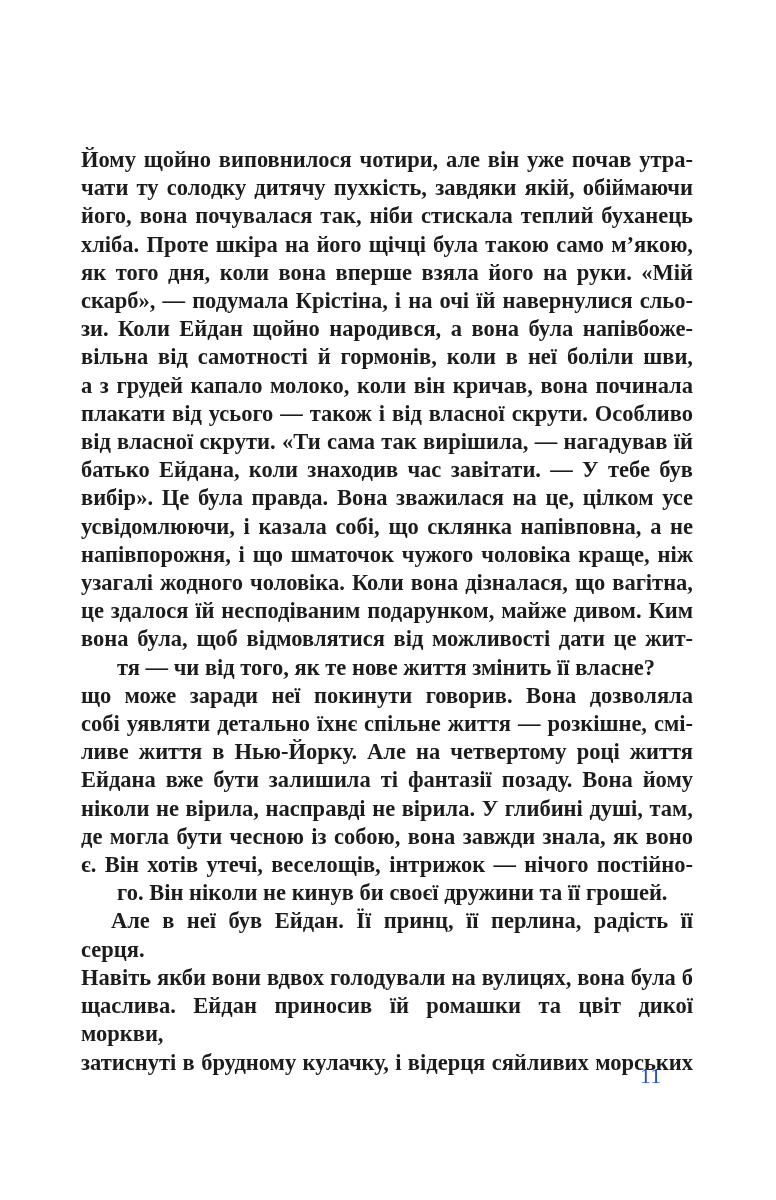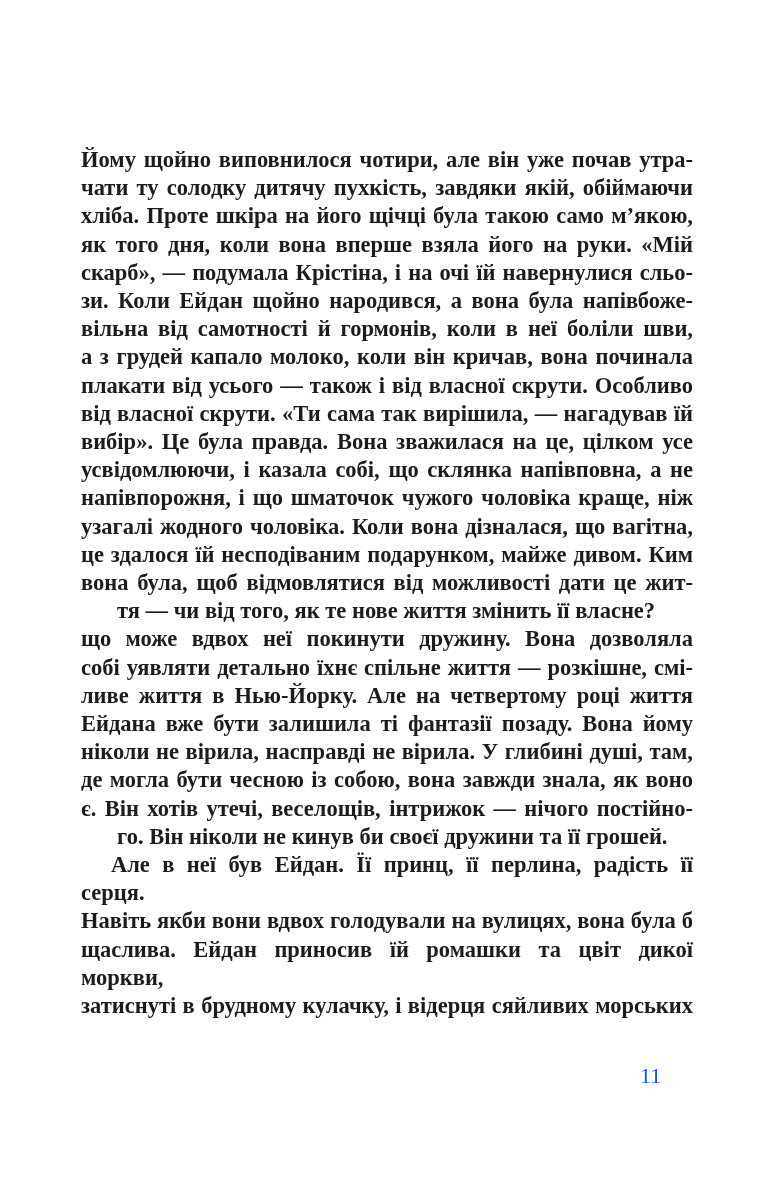--- a/index.html
+++ b/index.html
@@ -50,38 +50,40 @@
   }
 </style>
 </head>
 <body>
 
 <main class="book-page">
   <section class="text-block" id="textBlock">
       <div class="para">
         <div class="line">Йому щойно виповнилося чотири, але він уже почав утра-</div>
         <div class="line">чати ту солодку дитячу пухкість, завдяки якій, обіймаючи</div>
+        <div class="line">його, вона почувалася так, ніби стискала теплий буханець</div>
         <div class="line">хліба. Проте шкіра на його щічці була такою само м’якою,</div>
         <div class="line">як того дня, коли вона вперше взяла його на руки. «Мій</div>
         <div class="line">скарб», — подумала Крістіна, і на очі їй навернулися сльо-</div>
         <div class="line">зи. Коли Ейдан щойно народився, а вона була напівбоже-</div>
         <div class="line">вільна від самотності й гормонів, коли в неї боліли шви,</div>
         <div class="line">а з грудей капало молоко, коли він кричав, вона починала</div>
         <div class="line">плакати від усього — також і від власної скрути. Особливо</div>
         <div class="line">від власної скрути. «Ти сама так вирішила, — нагадував їй</div>
+        <div class="line">батько Ейдана, коли знаходив час завітати. — У тебе був</div>
         <div class="line">вибір». Це була правда. Вона зважилася на це, цілком усе</div>
         <div class="line">усвідомлюючи, і казала собі, що склянка напівповна, а не</div>
         <div class="line">напівпорожня, і що шматочок чужого чоловіка краще, ніж</div>
         <div class="line">узагалі жодного чоловіка. Коли вона дізналася, що вагітна,</div>
         <div class="line">це здалося їй несподіваним подарунком, майже дивом. Ким</div>
         <div class="line">вона була, щоб відмовлятися від можливості дати це жит-</div>
         <div class="line para-end">тя — чи від того, як те нове життя змінить її власне?</div>
       </div>
       <div class="para">
-        <div class="line">що може вдвох неї покинути дружину. Вона дозволяла</div>
+        <div class="line">що може заради неї покинути говорив. Вона дозволяла</div>
         <div class="line">собі уявляти детально їхнє спільне життя — розкішне, смі-</div>
         <div class="line">ливе життя в Нью-Йорку. Але на четвертому році життя</div>
         <div class="line">Ейдана вже бути залишила ті фантазії позаду. Вона йому</div>
         <div class="line">ніколи не вірила, насправді не вірила. У глибині душі, там,</div>
         <div class="line">де могла бути чесною із собою, вона завжди знала, як воно</div>
         <div class="line">є. Він хотів утечі, веселощів, інтрижок — нічого постійно-</div>
         <div class="line para-end">го. Він ніколи не кинув би своєї дружини та її грошей.</div>
       </div>
       <div class="para">
         <div class="line indent">Але в неї був Ейдан. Її принц, її перлина, радість її серця.</div>

